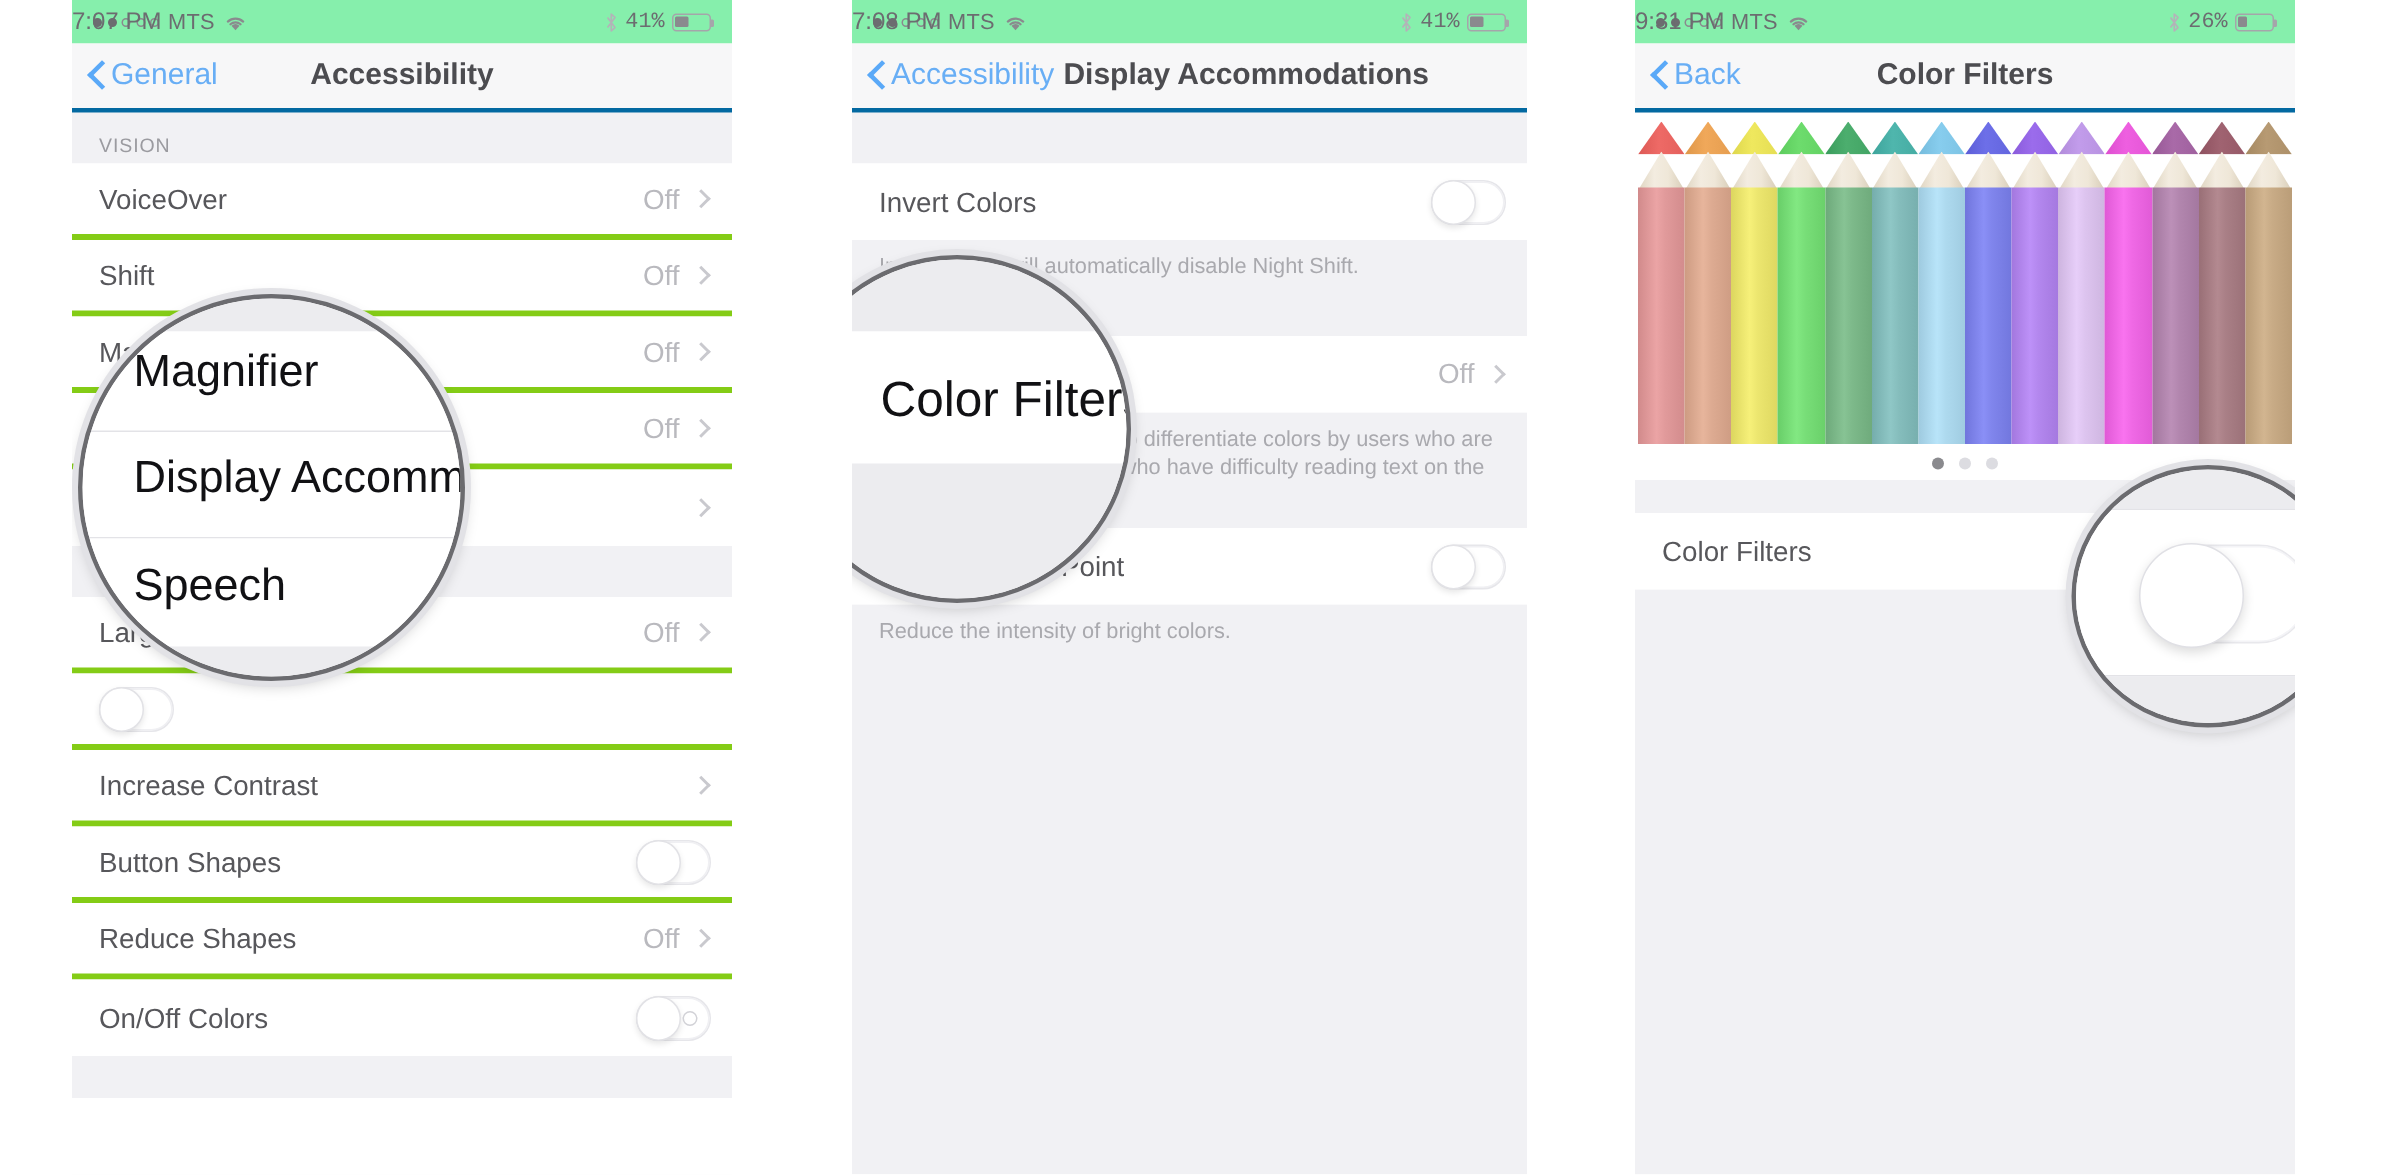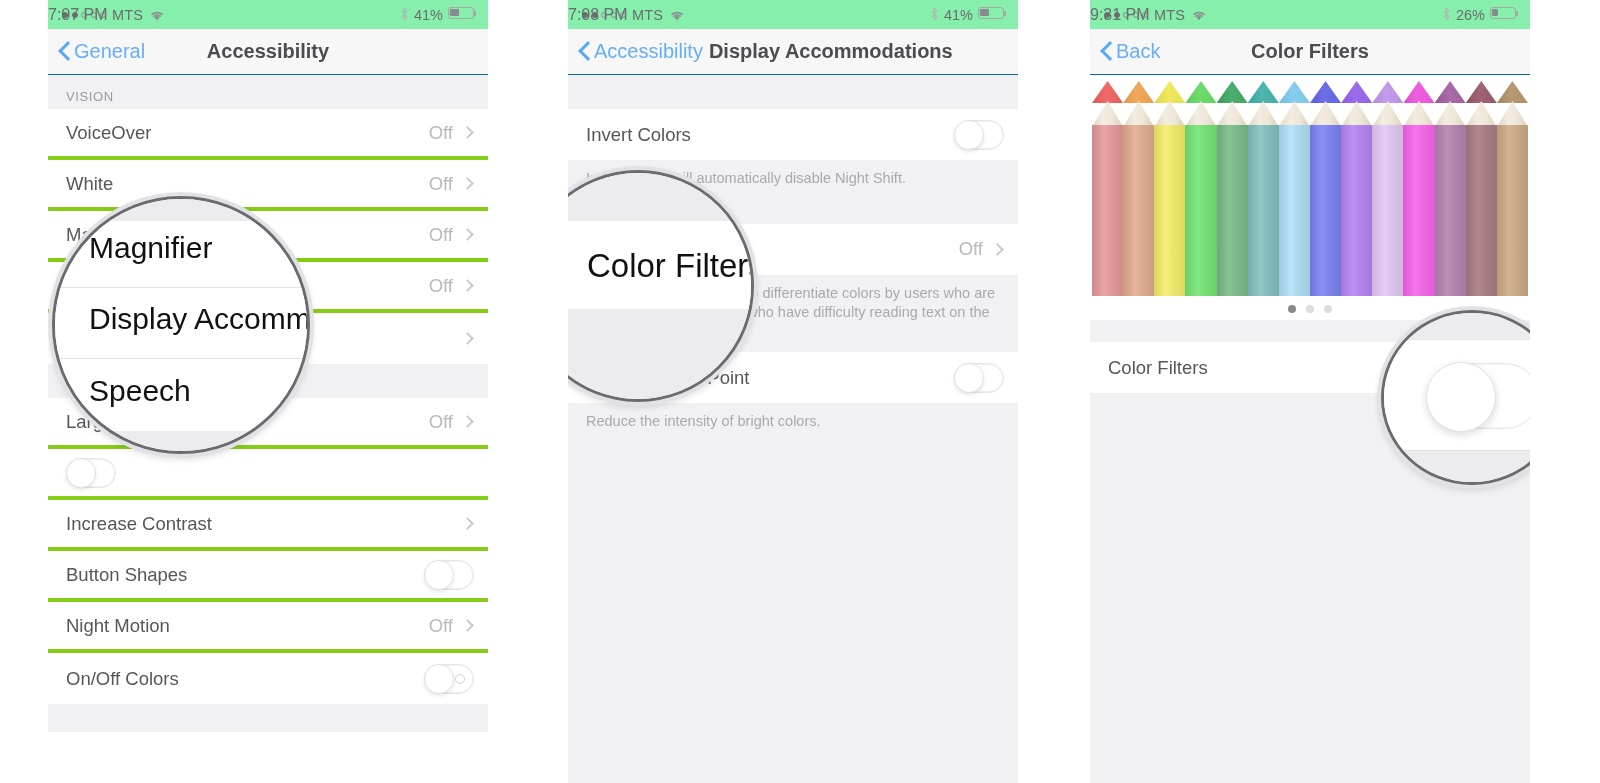--- a/index.html
+++ b/index.html
@@ -31,38 +31,38 @@
   .sb-left { display: flex; align-items: center; gap: 6px; }
   .dots { display: flex; align-items: center; gap: 3.5px; }
   .dot { width: 6px; height: 6px; border-radius: 50%; border: 1px solid #8a8a8e; }
   .dot.filled { background: #6c6c70; border-color: #6c6c70; }
   .carrier { font-size: 14.5px; color: #6c6c70; letter-spacing: .2px; }
   .wifi { width: 16px; height: 12px; }
   .sb-time {
     position: absolute; left: 0; right: 0; text-align: left;
     font-size: 16px; color: #6c6c70; font-weight: 400; pointer-events: none;
   }
-  .sb-right { margin-left: auto; display: flex; align-items: flex-start; gap: 5px; }
+  .sb-right { margin-left: auto; display: flex; align-items: center; gap: 5px; font-family: Liberation Mono, monospace; }
   .bt { width: 9px; height: 14px; }
   .batt-pct { font-size: 14.5px; color: #6c6c70; }
   .batt {
     width: 26px; height: 12px; border: 1.2px solid #a5a5aa;
     border-radius: 3px; position: relative; padding: 1.4px;
   }
   .batt::after {
     content: ""; position: absolute; right: -3.4px; top: 3.2px;
     width: 2px; height: 5px; background: #a5a5aa; border-radius: 0 1px 1px 0;
   }
   .batt-fill { height: 100%; background: #8a8a8e; border-radius: 1px; }
 
   
   .navbar {
     height: 46px; background: #f7f7f8; position: relative;
     display: flex; align-items: center; padding: 0 12px;
-    border-bottom: 1px solid #0369a1;
+    border-bottom: 3px solid #0369a1;
   }
   .back-btn { display: flex; align-items: center; gap: 3px; z-index: 3; }
   .chev-back {
     width: 11px; height: 19px; position: relative; display: inline-block;
   }
   .chev-back::before {
     content: ""; position: absolute; left: 1px; top: 2px;
     width: 11px; height: 11px;
     border-left: 3px solid #5aa9f8; border-bottom: 3px solid #5aa9f8;
     transform: rotate(45deg);
@@ -230,21 +230,21 @@
 
     <div class="content">
       <div class="group-header">VISION</div>
       <div class="rows">
         <div class="row">
           <span class="row-label">VoiceOver</span>
           <span class="row-value">Off</span>
           <span class="chev"></span>
         </div>
         <div class="row">
-          <span class="row-label">White</span>
+          <span class="row-label">Shift</span>
           <span class="row-value">Off</span>
           <span class="chev"></span>
         </div>
         <div class="row">
           <span class="row-label">Magnifier</span>
           <span class="row-value">Off</span>
           <span class="chev"></span>
         </div>
         <div class="row">
           <span class="row-label">Display Accommodations</span>
@@ -276,21 +276,21 @@
           <span class="row-value"></span>
           <span class="chev"></span>
         </div>
         <div class="row">
           <span class="row-label">Button Shapes</span>
           <span class="toggle">
               <span class="knob"></span>
             </span>
         </div>
         <div class="row">
-          <span class="row-label">Night Motion</span>
+          <span class="row-label">Reduce Shapes</span>
           <span class="row-value">Off</span>
           <span class="chev"></span>
         </div>
         <div class="row">
           <span class="row-label">On/Off Colors</span>
           <span class="toggle">
             <span class="knob"></span>
               <span class="offmark"></span>
           </span>
         </div>

